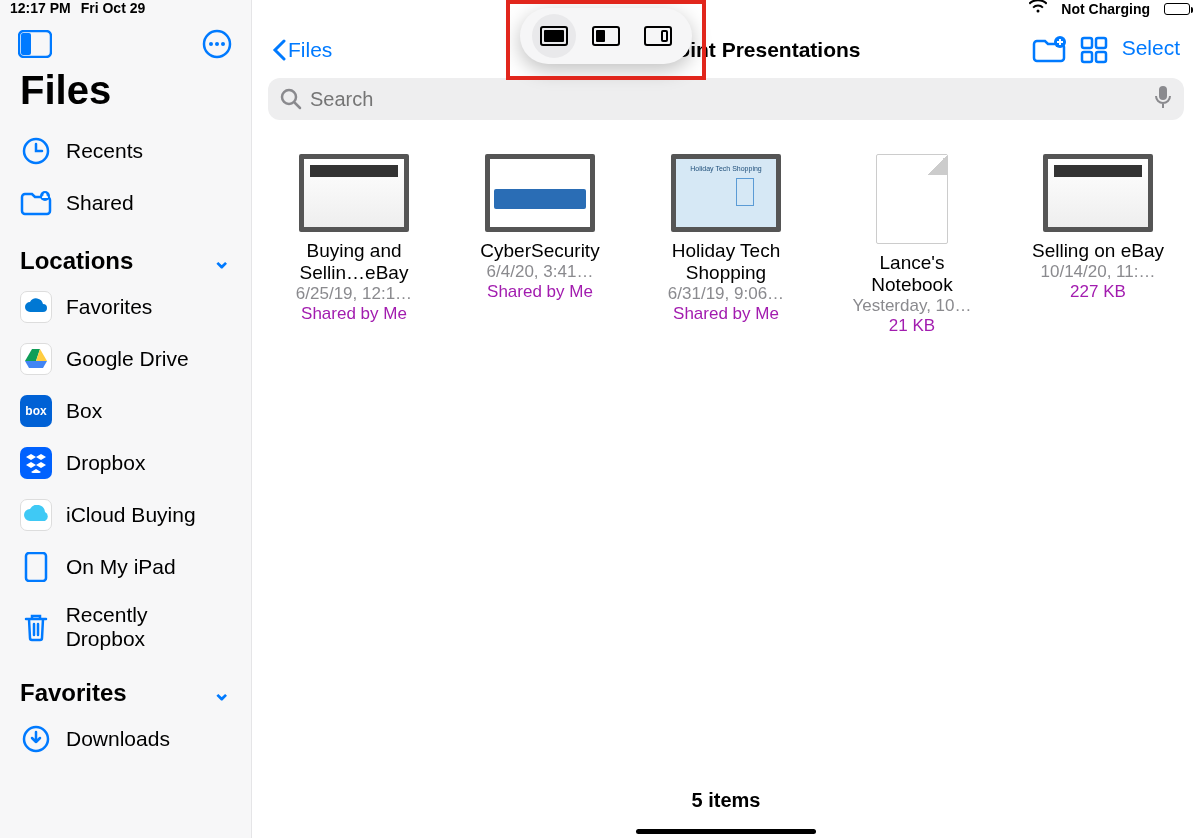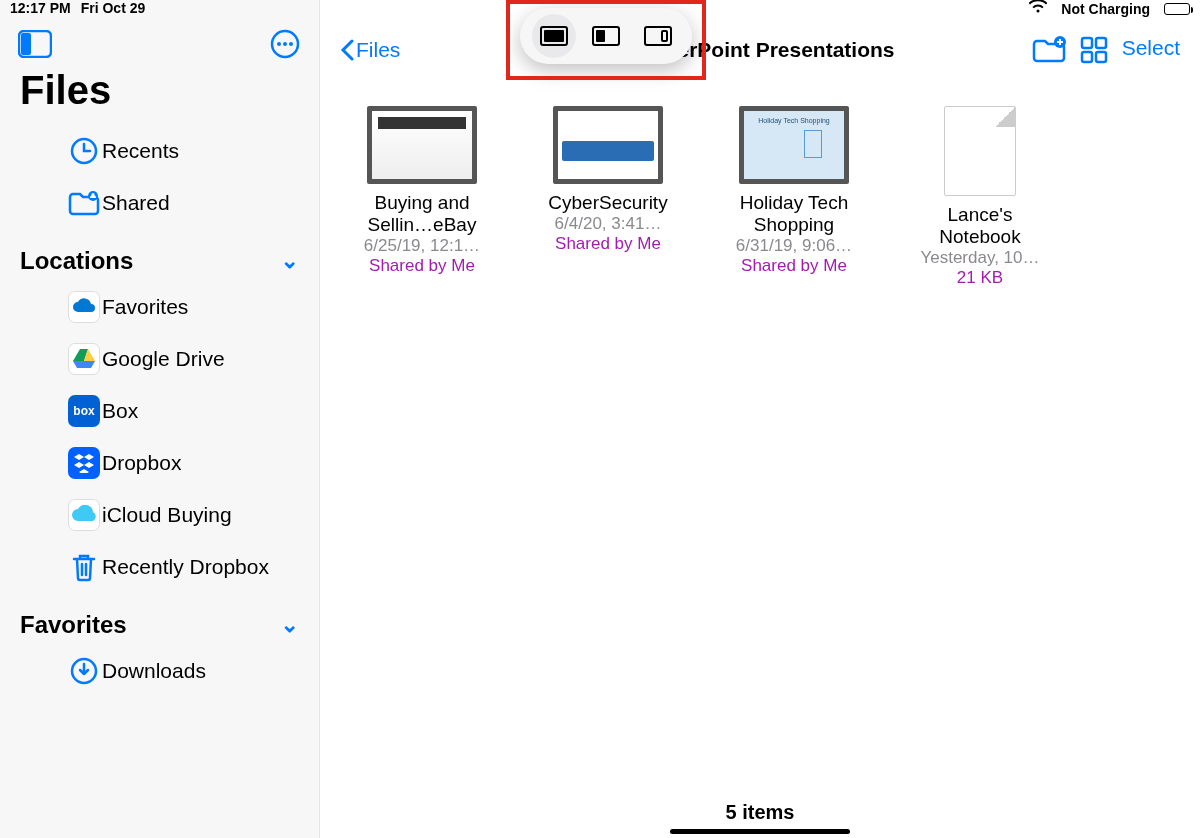--- a/index.html
+++ b/index.html
@@ -14,21 +14,21 @@
   .wifi-icon { font-size: 14px; }
   .battery { width: 26px; height: 12px; border: 1px solid #000; border-radius: 3px; position: relative;}
   .battery::after { content:''; position:absolute; right:-4px; top:3px; width:2px; height:6px; background:#000; border-radius:0 2px 2px 0;}
   .battery-fill { background:#000; width:80%; height:100%; border-radius:1px;}
 
   
   .sidebar { width: 320px; height: 100%; background: #f7f7f8; padding-top: 28px; display: flex; flex-direction: column; border-right: 1px solid #e5e5e7;}
   .sidebar-top { display:flex; justify-content:space-between; align-items:center; padding:0 18px 4px;}
   .sidebar-toggle svg, .sidebar-more svg { display:block; }
   .sidebar-title { font-size: 40px; font-weight: 700; padding: 4px 20px 12px; }
-  .side-item { display:flex; align-items:center; gap:2px; padding: 10px 20px; font-size: 21px; margin-left: 48px; }
+  .side-item { display:flex; align-items:center; gap:14px; padding: 10px 20px; font-size: 21px; }
   .side-item .icon { width: 32px; height: 32px; display:flex; align-items:center; justify-content:center; }
   .section-header { display:flex; justify-content:space-between; align-items:center; padding: 18px 20px 6px; font-size: 24px; font-weight: 700;}
   .chev { color:#007aff; font-size:22px;}
   .loc-icon { width:32px; height:32px; border-radius:7px; display:flex; align-items:center; justify-content:center; font-size:14px; font-weight:700; color:#fff;}
   .onedrive { background:#fff; border:1px solid #ddd;}
   .gdrive { background:#fff; border:1px solid #ddd;}
   .box { background:#0061d5;}
   .dropbox { background:#0061fe;}
   .icloud { background:#fff; border:1px solid #ddd;}
   .ipad { background:transparent;}
@@ -48,21 +48,21 @@
   .grid { display:flex; gap:46px; padding: 34px 32px 0; }
   .file { width:140px; text-align:center;}
   .thumb { width:110px; height:78px; margin:0 auto 8px; border:1px solid #ccc; border-radius:2px; background:#fff; position:relative; display:flex; flex-direction:column;}
   .thumb.ppt { border:5px solid #555; background:linear-gradient(#fff,#eee);}
   .thumb.doc { width:72px; height:90px; border:1px solid #ccc; position:relative;}
   .thumb.doc::before { content:''; position:absolute; top:0; right:0; width:20px; height:20px; background:linear-gradient(135deg,#fff 50%,#ccc 50%);}
   .file-name { font-size:19px; line-height:1.15; max-height:46px; overflow:hidden; }
   .file-meta { font-size:17px; color:#8a8a8e; white-space:nowrap; overflow:hidden; text-overflow:ellipsis;}
   .file-sub { font-size:17px; color:#a21caf;}
 
-  .footer { position:absolute; bottom:14px; left:0; right:0; text-align:center; font-size:20px; font-weight:600;}
+  .footer { position:absolute; bottom:26px; left:0; right:0; text-align:center; font-size:20px; font-weight:600;}
   .home-indicator { position:absolute; bottom:4px; left:50%; transform:translateX(-50%); width:180px; height:5px; background:#000; border-radius:3px;}
 
   
   .multitask-wrap { position:absolute; top:0; left:506px; width:200px; height:80px; z-index:10;}
   .multitask-highlight { position:absolute; inset:0; border:4px solid #e1261c; pointer-events:none;}
   .multitask { position:absolute; top:8px; left:14px; width:172px; height:56px; background:#f6f6f7; border-radius:28px; box-shadow:0 6px 20px rgba(0,0,0,0.25); display:flex; align-items:center; justify-content:space-around; padding:0 8px;}
   .mt-btn { width:44px; height:44px; border-radius:50%; display:flex; align-items:center; justify-content:center;}
   .mt-btn.active { background:#e9e9eb;}
   .mt-icon { width:28px; height:20px; border:2px solid #000; border-radius:3px; position:relative;}
   .mt-full::after { content:''; position:absolute; inset:2px; background:#000; border-radius:1px;}
@@ -168,20 +168,28 @@
     </div>
     <div class="side-item">
       <span class="loc-icon icloud">
           <svg width="28" height="20" viewBox="0 0 28 20">
             <path d="M8 16a6 6 0 010-12 8 8 0 0115 3 5 5 0 010 9H8z" fill="#3fc9f5"></path>
           </svg>
         </span>
       <span>iCloud Buying</span>
     </div>
     <div class="side-item">
+      <span class="loc-icon ipad">
+          <svg width="24" height="30" viewBox="0 0 24 30">
+            <rect x="2" y="1" width="20" height="28" rx="3" fill="none" stroke="#007aff" stroke-width="2.5"></rect>
+          </svg>
+        </span>
+      <span>On My iPad</span>
+    </div>
+    <div class="side-item">
       <span class="icon">
           <svg width="26" height="30" viewBox="0 0 26 30">
             <path d="M3 7h20M9 7V4h8v3M6 7l1 19a2 2 0 002 2h8a2 2 0 002-2l1-19M11 12v11M15 12v11" fill="none" stroke="#007aff" stroke-width="2.5" stroke-linecap="round"></path>
           </svg>
         </span>
       <span>Recently Dropbox</span>
     </div>
 
     <div class="section-header">
       <span>Favorites</span>
@@ -220,20 +228,33 @@
               <rect x="2" y="2" width="10" height="10" rx="2" fill="none" stroke="#007aff" stroke-width="2.5"></rect>
               <rect x="16" y="2" width="10" height="10" rx="2" fill="none" stroke="#007aff" stroke-width="2.5"></rect>
               <rect x="2" y="16" width="10" height="10" rx="2" fill="none" stroke="#007aff" stroke-width="2.5"></rect>
               <rect x="16" y="16" width="10" height="10" rx="2" fill="none" stroke="#007aff" stroke-width="2.5"></rect>
             </svg>
         </span>
         <span>Select</span>
       </div>
     </div>
 
+    <div class="searchbar">
+      <svg width="22" height="22" viewBox="0 0 22 22">
+          <circle cx="9" cy="9" r="7" fill="none" stroke="#8a8a8e" stroke-width="2.5"></circle>
+          <path d="M15 15l5 5" stroke="#8a8a8e" stroke-width="2.5" stroke-linecap="round"></path>
+        </svg>
+      <input style="margin-left: 8px;" placeholder="Search">
+      <span class="mic">
+        <svg width="18" height="24" viewBox="0 0 18 24">
+            <rect x="5" y="1" width="8" height="14" rx="4" fill="#8a8a8e"></rect>
+            <path d="M2 11a7 7 0 0014 0M9 18v5" fill="none" stroke="#8a8a8e" stroke-width="2"></path>
+          </svg>
+      </span>
+    </div>
 
     <div class="grid">
       <div class="file">
         <div class="thumb ppt">
             <div style="background:#333;height:12px;margin:6px;"></div>
           </div>
         <div class="file-name">Buying and Sellin…eBay</div>
         <div class="file-meta">6/25/19, 12:1…</div>
         <div class="file-sub">Shared by Me</div>
       </div>
@@ -253,20 +274,28 @@
           </div>
         <div class="file-name">Holiday Tech Shopping</div>
         <div class="file-meta">6/31/19, 9:06…</div>
         <div class="file-sub">Shared by Me</div>
       </div>
       <div class="file">
         <div class="thumb doc"></div>
         <div class="file-name">Lance's Notebook</div>
         <div class="file-meta">Yesterday, 10…</div>
         <div class="file-sub">21 KB</div>
+      </div>
+      <div class="file">
+        <div class="thumb ppt">
+            <div style="background:#333;height:12px;margin:6px;"></div>
+          </div>
+        <div class="file-name">Selling on eBay</div>
+        <div class="file-meta">10/14/20, 11:…</div>
+        <div class="file-sub">227 KB</div>
       </div>
     </div>
 
     <div class="footer">5 items</div>
     <div class="home-indicator"></div>
   </div>
 
   <div class="multitask-wrap">
     <div class="multitask">
       <div class="mt-btn active">

